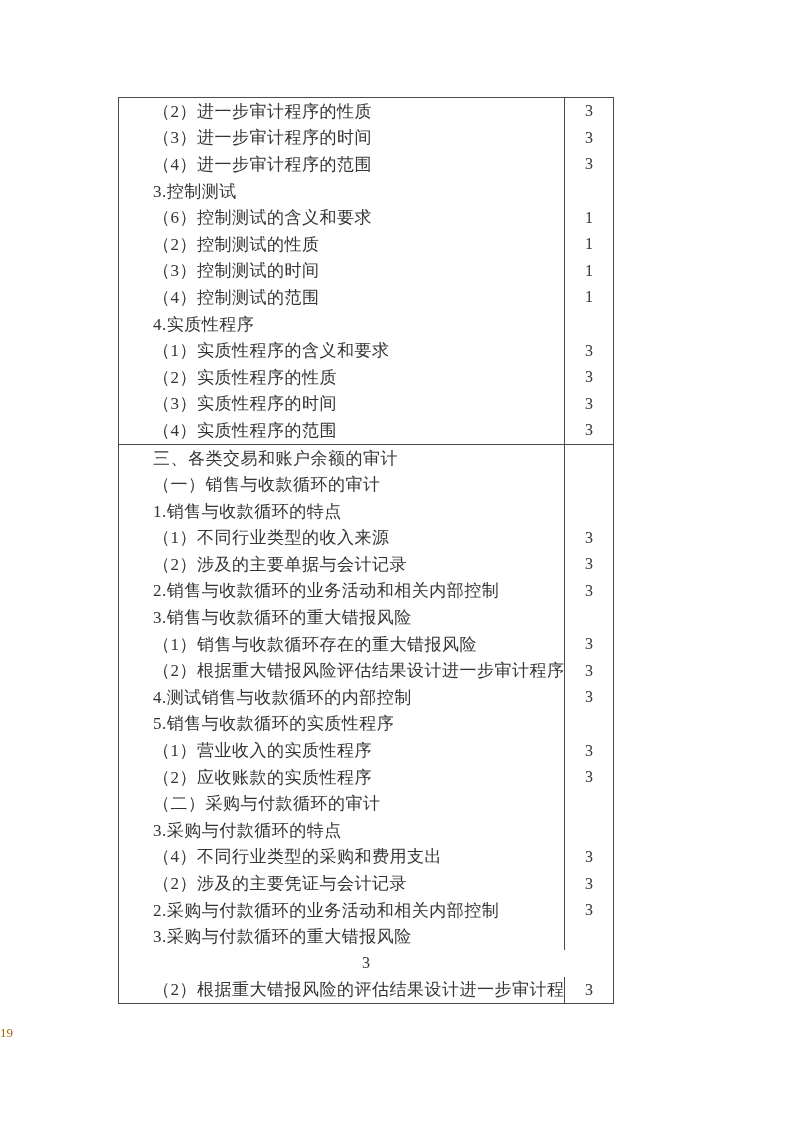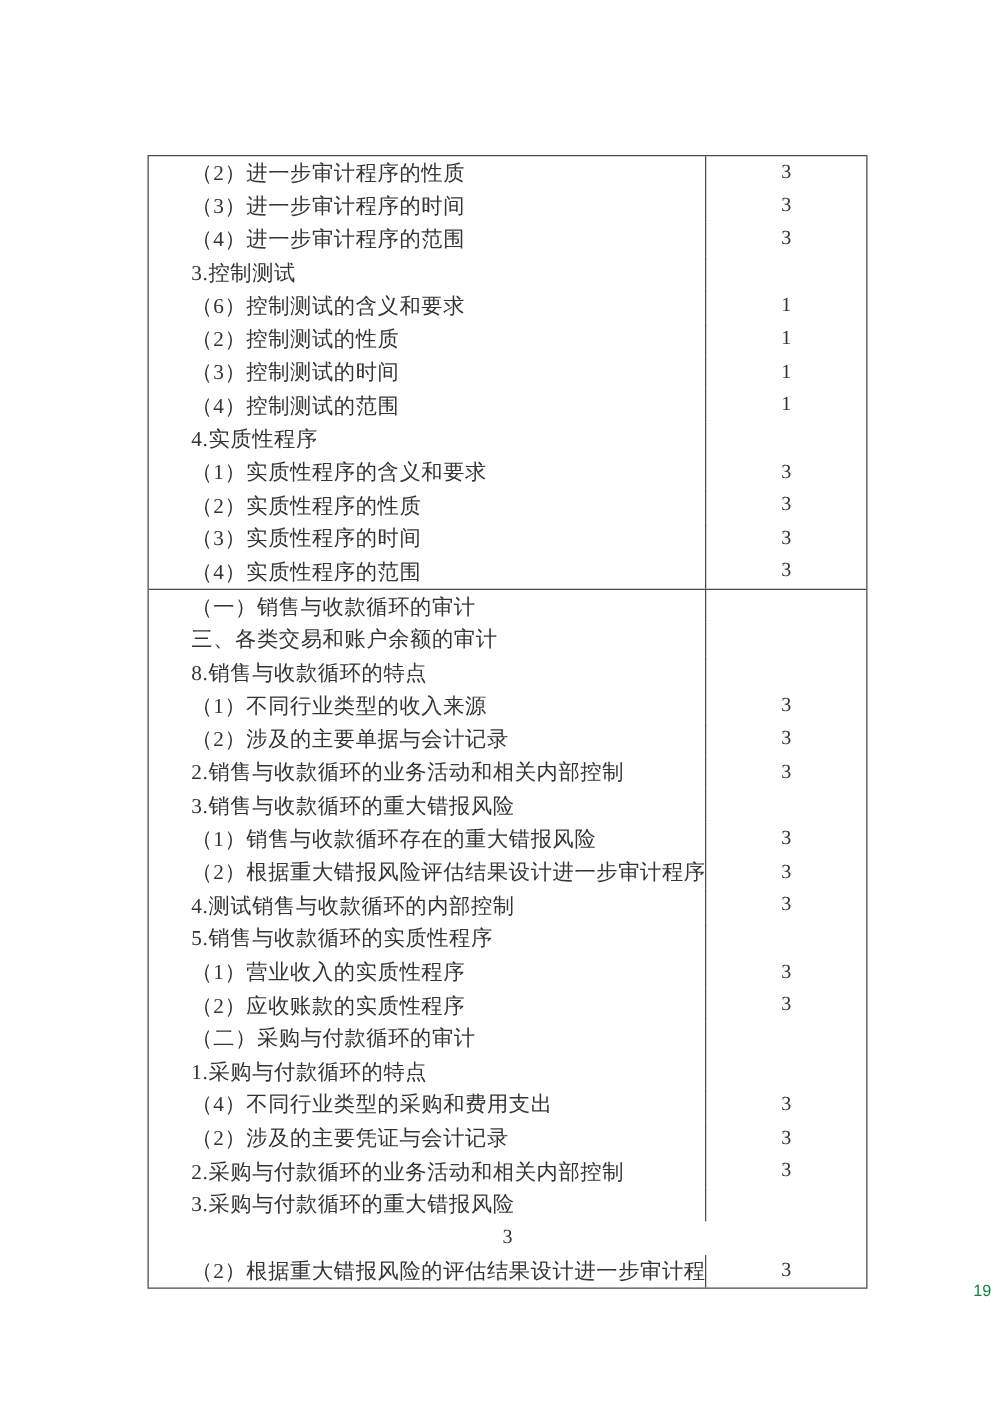--- a/index.html
+++ b/index.html
@@ -13,25 +13,24 @@
     height: 1122px;
     background: #ffffff;
     overflow: hidden;
     font-family: "Liberation Serif", "DejaVu Serif", serif;
     color: #343434;
   }
   .audit-table {
     position: absolute;
     left: 118px;
     top: 97px;
-    width: 576px;
+    width: 496px;
     box-sizing: border-box;
     border: 1.5px solid #4a4a4a;
     background: #ffffff;
-    margin-top: 27px;
   }
   .table-section { width: 100%; }
   .table-section + .table-section { border-top: 1px solid #4a4a4a; }
   .row {
     display: flex;
     height: 26.6px;
     align-items: stretch;
   }
   .cell {
     display: flex;
@@ -50,24 +49,24 @@
   .hours-cell {
     flex: 1 1 auto;
     justify-content: center;
     font-size: 16px;
   }
   .page-footer {
     position: absolute;
     top: 1025px;
     left: 0;
     width: 793px;
-    text-align: right;
+    text-align: left;
     font-size: 13px;
-    font-family: Liberation Sans, sans-serif;
-    color: #15803d;
+    font-family: Liberation Serif, serif;
+    color: #a16207;
   }
 </style>
 </head>
 <body>
 
 <div class="page">
   <div class="audit-table">
     <div class="table-section">
         <div class="row">
           <div class="cell text-cell">（2）进一步审计程序的性质</div>
@@ -117,29 +116,29 @@
           <div class="cell text-cell">（3）实质性程序的时间</div>
           <div class="cell hours-cell">3</div>
         </div>
         <div class="row">
           <div class="cell text-cell">（4）实质性程序的范围</div>
           <div class="cell hours-cell">3</div>
         </div>
       </div>
     <div class="table-section">
         <div class="row">
+          <div class="cell text-cell">三、各类交易和账户余额的审计</div>
+          <div class="cell hours-cell"></div>
+        </div>
+        <div class="row">
           <div class="cell text-cell">（一）销售与收款循环的审计</div>
           <div class="cell hours-cell"></div>
         </div>
         <div class="row">
-          <div class="cell text-cell">三、各类交易和账户余额的审计</div>
-          <div class="cell hours-cell"></div>
-        </div>
-        <div class="row">
-          <div class="cell text-cell">8.销售与收款循环的特点</div>
+          <div class="cell text-cell">1.销售与收款循环的特点</div>
           <div class="cell hours-cell"></div>
         </div>
         <div class="row">
           <div class="cell text-cell">（1）不同行业类型的收入来源</div>
           <div class="cell hours-cell">3</div>
         </div>
         <div class="row">
           <div class="cell text-cell">（2）涉及的主要单据与会计记录</div>
           <div class="cell hours-cell">3</div>
         </div>
@@ -173,21 +172,21 @@
         </div>
         <div class="row">
           <div class="cell text-cell">（2）应收账款的实质性程序</div>
           <div class="cell hours-cell">3</div>
         </div>
         <div class="row">
           <div class="cell text-cell">（二）采购与付款循环的审计</div>
           <div class="cell hours-cell"></div>
         </div>
         <div class="row">
-          <div class="cell text-cell">1.采购与付款循环的特点</div>
+          <div class="cell text-cell">3.采购与付款循环的特点</div>
           <div class="cell hours-cell"></div>
         </div>
         <div class="row">
           <div class="cell text-cell">（4）不同行业类型的采购和费用支出</div>
           <div class="cell hours-cell">3</div>
         </div>
         <div class="row">
           <div class="cell text-cell">（2）涉及的主要凭证与会计记录</div>
           <div class="cell hours-cell">3</div>
         </div>

